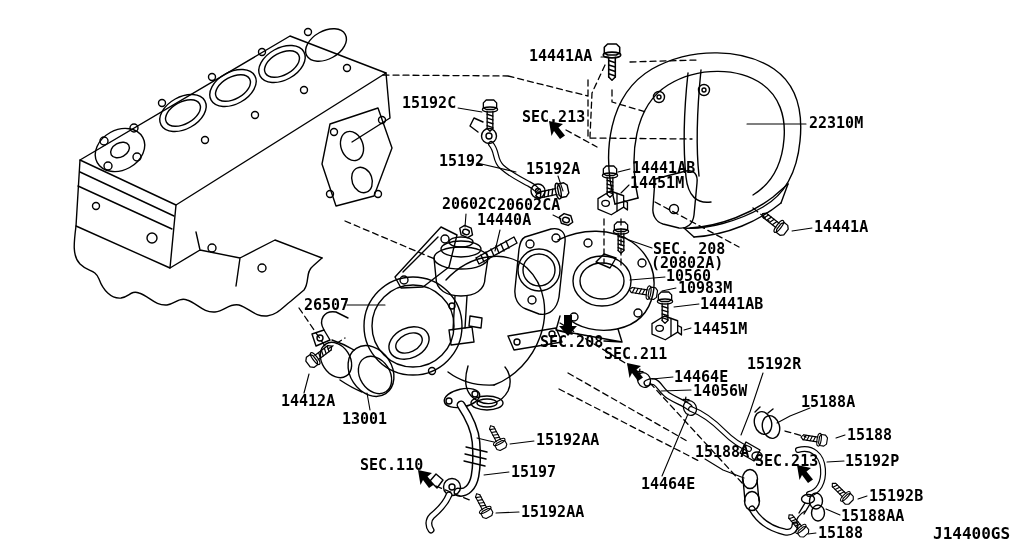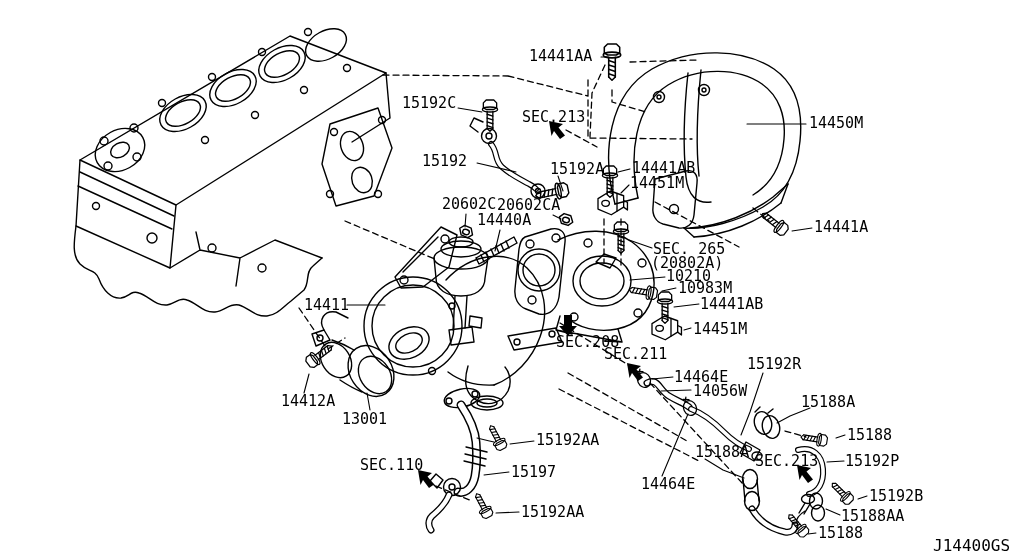--- a/index.html
+++ b/index.html
@@ -1,29 +1,29 @@
 <!DOCTYPE html>
 <html><head>
 <meta charset="utf-8">
 <style>
   html,body{margin:0;padding:0;background:#fff;}
-  .stage{position:relative;width:1024px;height:560px;background:#fff;overflow:hidden;}
+  .stage{position:relative;width:1024px;height:560px;background:#fff;overflow:hidden;font-weight:bold;}
   .stage svg{position:absolute;left:0;top:0;}
   svg path,svg circle,svg ellipse,svg line,svg rect{stroke:#000;fill:none;stroke-width:1.4;stroke-linecap:round;stroke-linejoin:round;}
   svg .fill{fill:#000;stroke:none;}
   svg .dash{stroke-dasharray:6 4;stroke-width:1.3;}
   svg .thin{stroke-width:1.1;}
   svg .po{stroke-width:7;}
   svg .pi{stroke:#fff;stroke-width:4.4;}
   svg .po2{stroke-width:6;}
   svg .pi2{stroke:#fff;stroke-width:3.6;}
   svg .po3{stroke-width:9;}
   svg .pi3{stroke:#fff;stroke-width:6;}
   .lbl{position:absolute;font-family:"DejaVu Sans Mono",monospace;font-size:15px;line-height:14px;color:#000;white-space:pre;}
-  .lbl.big{font-size:16px;margin-top:12px;}
+  .lbl.big{font-size:16px;}
 </style>
 </head>
 <body>
 
 <div class="stage">
 
 <svg width="1024" height="560" viewBox="0 0 1024 560">
   <defs>
     <g id="boltv">
       <path d="M-7,3 L-4,0 H4 L7,3 V8 L4,10 H-4 L-7,8 Z"></path>
@@ -271,37 +271,37 @@
     <use href="#secdown" transform="translate(568,315)"></use>
     <use href="#secarrow" transform="translate(627,363)"></use>
     <use href="#secarrow" transform="translate(418,470)"></use>
     <use href="#secarrow" transform="translate(797,465)"></use>
   </g>
 </svg>
 
 <span class="lbl" style="left:529px;top:49px">14441AA</span>
 <span class="lbl" style="left:402px;top:96px">15192C</span>
 <span class="lbl" style="left:522px;top:110px">SEC.213</span>
-<span class="lbl" style="left:809px;top:116px">14450M</span>
-<span class="lbl" style="left:422px;top:154px">15192</span>
-<span class="lbl" style="left:550px;top:162px">15192A</span>
+<span class="lbl" style="left:809px;top:116px">22310M</span>
+<span class="lbl" style="left:439px;top:154px">15192</span>
+<span class="lbl" style="left:526px;top:162px">15192A</span>
 <span class="lbl" style="left:632px;top:161px">14441AB</span>
 <span class="lbl" style="left:630px;top:176px">14451M</span>
 <span class="lbl" style="left:442px;top:197px">20602C</span>
 <span class="lbl" style="left:497px;top:198px">20602CA</span>
 <span class="lbl" style="left:477px;top:213px">14440A</span>
 <span class="lbl" style="left:814px;top:220px">14441A</span>
-<span class="lbl" style="left:653px;top:242px">SEC. 265</span>
+<span class="lbl" style="left:653px;top:242px">SEC. 208</span>
 <span class="lbl" style="left:651px;top:256px">(20802A)</span>
-<span class="lbl" style="left:666px;top:269px">10210</span>
+<span class="lbl" style="left:666px;top:269px">10560</span>
 <span class="lbl" style="left:678px;top:281px">10983M</span>
 <span class="lbl" style="left:700px;top:297px">14441AB</span>
 <span class="lbl" style="left:693px;top:322px">14451M</span>
-<span class="lbl" style="left:304px;top:298px">14411</span>
-<span class="lbl" style="left:556px;top:335px">SEC.208</span>
+<span class="lbl" style="left:304px;top:298px">26507</span>
+<span class="lbl" style="left:540px;top:335px">SEC.208</span>
 <span class="lbl" style="left:604px;top:347px">SEC.211</span>
 <span class="lbl" style="left:747px;top:357px">15192R</span>
 <span class="lbl" style="left:674px;top:370px">14464E</span>
 <span class="lbl" style="left:693px;top:384px">14056W</span>
 <span class="lbl" style="left:801px;top:395px">15188A</span>
 <span class="lbl" style="left:281px;top:394px">14412A</span>
 <span class="lbl" style="left:342px;top:412px">13001</span>
 <span class="lbl" style="left:847px;top:428px">15188</span>
 <span class="lbl" style="left:536px;top:433px">15192AA</span>
 <span class="lbl" style="left:695px;top:445px">15188A</span>

